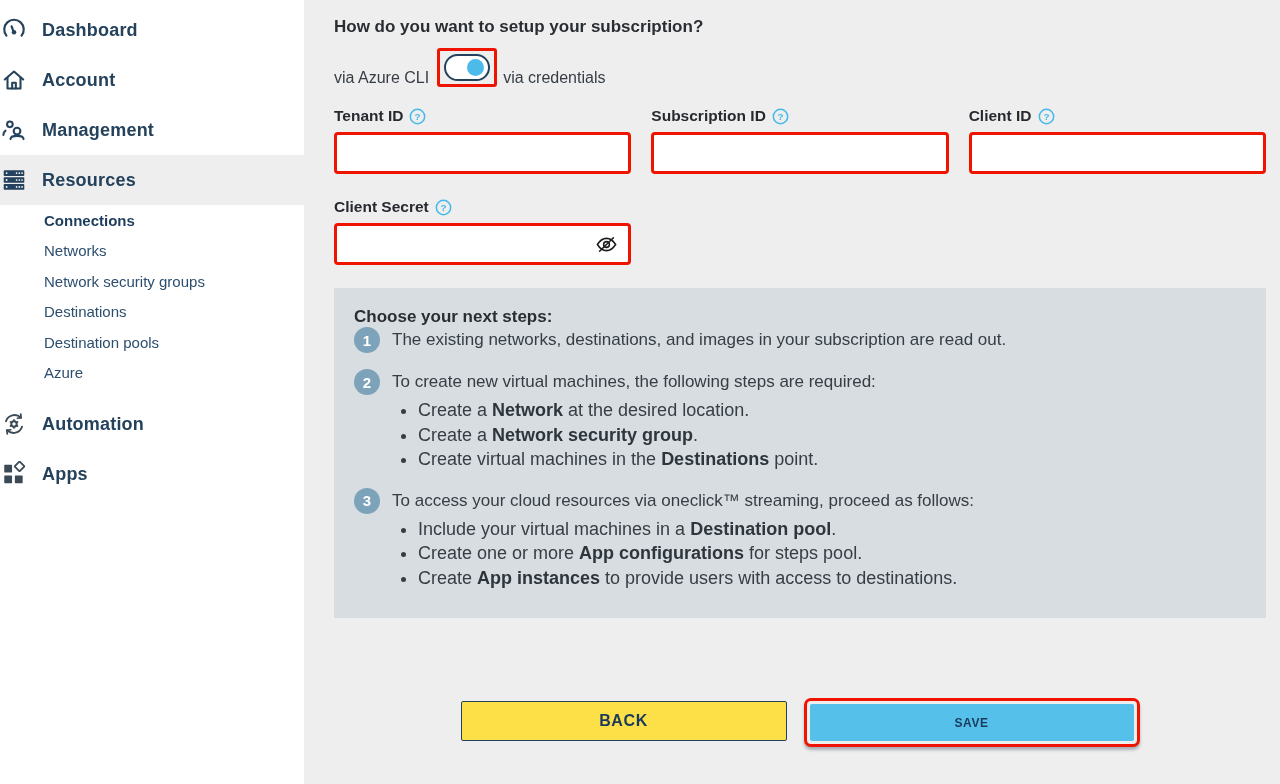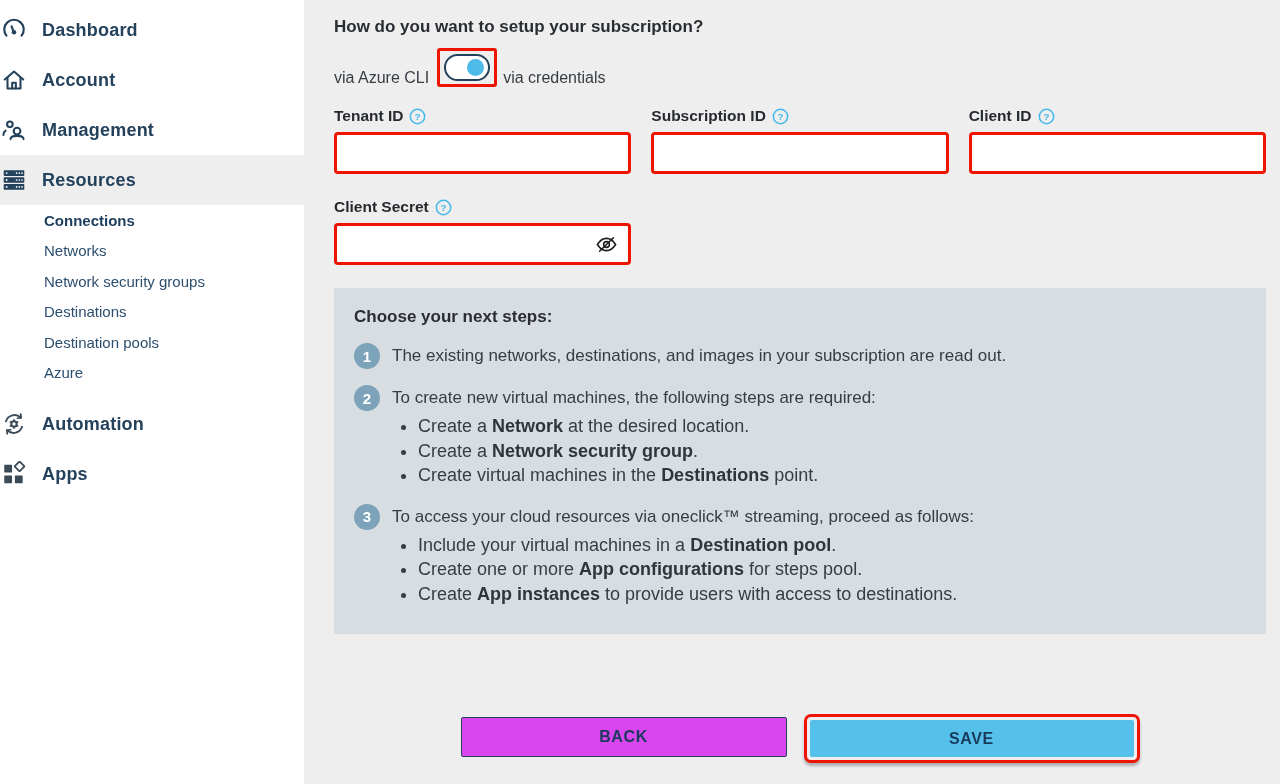--- a/index.html
+++ b/index.html
@@ -87,21 +87,21 @@
     width: 24px; height: 24px; display: flex; align-items: center; justify-content: center;
     cursor: pointer; background: transparent; border: none;
   }
 
   
   .steps-box {
     margin-top: 23px;
     background: #d7dde1;
     padding: 19px 20px 28px 20px;
   }
-  .steps-box h2 { font-size: 17px; font-weight: 700; color: #2a2e33; margin-bottom: 16px; }
+  .steps-box h2 { font-size: 17px; font-weight: 700; color: #2a2e33; }
   .step-row { display: flex; gap: 12px; margin-top: 16px; align-items: flex-start; }
   .step-row:first-child { margin-top: 0; }
   .step-num {
     width: 26px; height: 26px; min-width: 26px; border-radius: 50%;
     background: #7ca3b9; color: #ffffff;
     font-size: 15px; font-weight: 700;
     display: flex; align-items: center; justify-content: center;
   }
   .step-body { font-size: 17px; color: #363d44; }
   .step-lead { line-height: 26px; }
@@ -109,36 +109,36 @@
   .step-bullets { margin: 3px 0 0 8px; padding-left: 18px; list-style: disc; }
   .step-bullets li { font-size: 18px; line-height: 24.5px; color: #363d44; }
 
   
   .button-row {
     margin-top: 80px;
     display: flex; justify-content: center; align-items: flex-start; gap: 17px;
   }
   .back-btn {
     width: 326px; height: 40px; margin-top: 3px;
-    background: #d946ef; border: 1.5px solid #24425c; border-radius: 2px;
+    background: #fde047; border: 1.5px solid #24425c; border-radius: 2px;
     font-family: "Liberation Sans", "DejaVu Sans", sans-serif;
     font-size: 16px; font-weight: 700; letter-spacing: .6px; color: #1a3a5c;
     cursor: pointer;
   }
   .red-box-save {
     display: inline-block;
     border: 3px solid #ee1400; border-radius: 7px;
     padding: 3px; background: #eeeeee;
     box-shadow: 0 3px 3px rgba(90,100,110,.45);
   }
   .save-btn {
     width: 324px; height: 37px;
     background: #55c1ea; border: none; border-radius: 2px;
     font-family: "Liberation Sans", "DejaVu Sans", sans-serif;
-    font-size: 16px; font-weight: 700; letter-spacing: .6px; color: #1a3a5c;
+    font-size: 12px; font-weight: 700; letter-spacing: .6px; color: #1a3a5c;
     cursor: pointer; display: block;
   }
 </style>
 </head>
 <body>
 
 <div class="app">
 
   <aside class="sidebar">
     <nav id="sidebar-nav">

